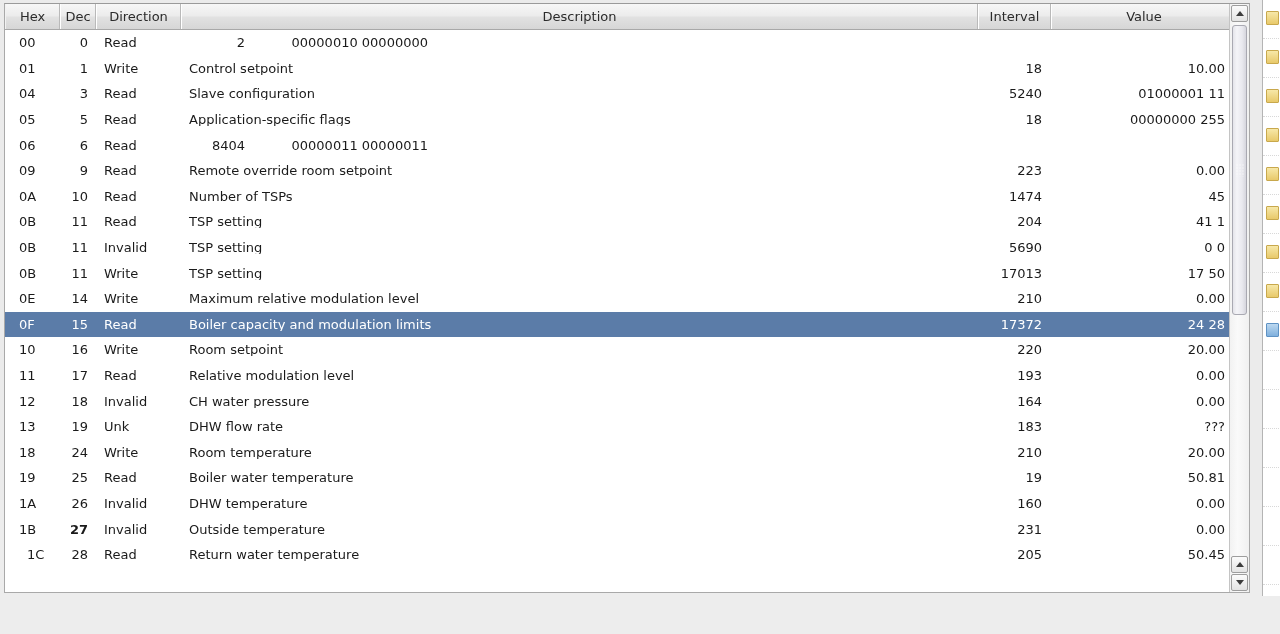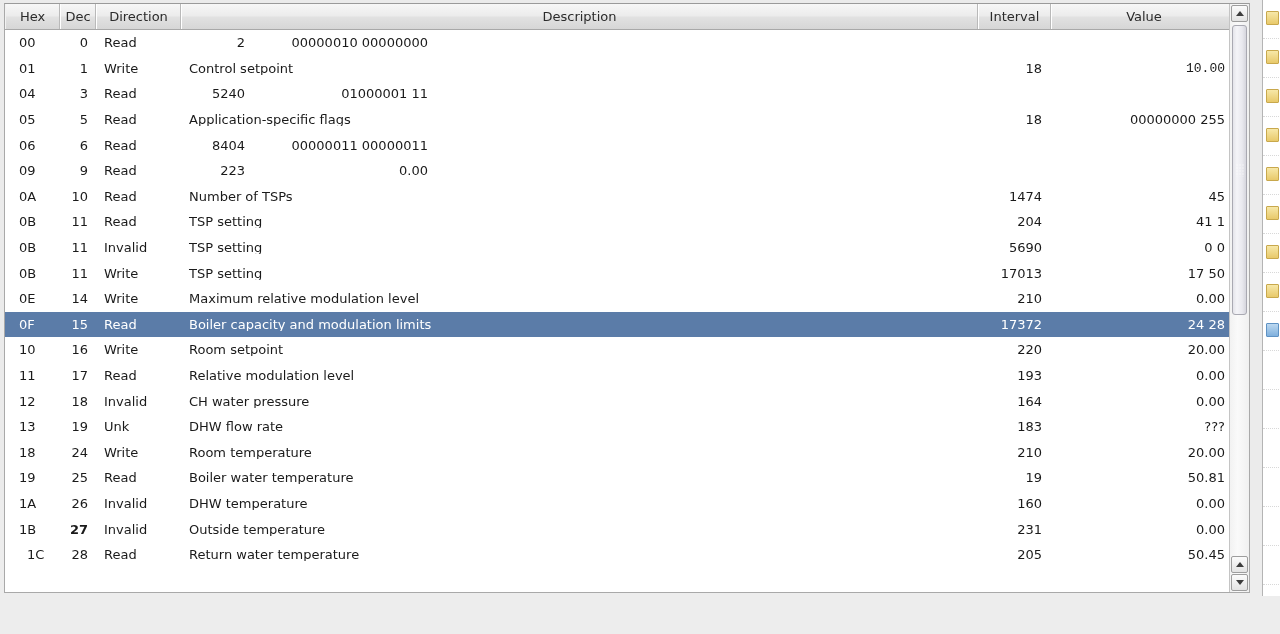--- a/index.html
+++ b/index.html
@@ -328,26 +328,27 @@
             <div class="cell c-dir" style="width: 85px; flex: 0 0 85px;">Read</div>
             <div class="cell c-int" style="width: 73px; flex: 0 0 73px;">2</div>
             <div class="cell c-val" style="width: 186px; flex: 0 0 186px;">00000010 00000000</div>
           </div>
           <div class="row">
             <div class="cell c-hex" style="width: 55px; flex: 0 0 55px;">01</div>
             <div class="cell c-dec" style="width: 36px; flex: 0 0 36px;">1</div>
             <div class="cell c-dir" style="width: 85px; flex: 0 0 85px;">Write</div>
             <div class="cell c-desc" style="width: 797px; flex: 0 0 797px;">Control setpoint</div>
             <div class="cell c-int" style="width: 73px; flex: 0 0 73px;">18</div>
-            <div class="cell c-val" style="width: 186px; flex: 0 0 186px; font-family: Liberation Mono, monospace;">10.00</div>
+            <div class="cell c-val" style="width: 186px; flex: 0 0 186px;">10.00</div>
           </div>
           <div class="row">
             <div class="cell c-hex" style="width: 55px; flex: 0 0 55px;">04</div>
             <div class="cell c-dec" style="width: 36px; flex: 0 0 36px;">3</div>
             <div class="cell c-dir" style="width: 85px; flex: 0 0 85px;">Read</div>
+            <div class="cell c-desc" style="width: 797px; flex: 0 0 797px;">Slave configuration</div>
             <div class="cell c-int" style="width: 73px; flex: 0 0 73px;">5240</div>
             <div class="cell c-val" style="width: 186px; flex: 0 0 186px;">01000001 11</div>
           </div>
           <div class="row">
             <div class="cell c-hex" style="width: 55px; flex: 0 0 55px;">05</div>
             <div class="cell c-dec" style="width: 36px; flex: 0 0 36px;">5</div>
             <div class="cell c-dir" style="width: 85px; flex: 0 0 85px;">Read</div>
             <div class="cell c-desc" style="width: 797px; flex: 0 0 797px;">Application-specific flags</div>
             <div class="cell c-int" style="width: 73px; flex: 0 0 73px;">18</div>
             <div class="cell c-val" style="width: 186px; flex: 0 0 186px;">00000000 255</div>
@@ -356,20 +357,21 @@
             <div class="cell c-hex" style="width: 55px; flex: 0 0 55px;">06</div>
             <div class="cell c-dec" style="width: 36px; flex: 0 0 36px;">6</div>
             <div class="cell c-dir" style="width: 85px; flex: 0 0 85px;">Read</div>
             <div class="cell c-int" style="width: 73px; flex: 0 0 73px;">8404</div>
             <div class="cell c-val" style="width: 186px; flex: 0 0 186px;">00000011 00000011</div>
           </div>
           <div class="row">
             <div class="cell c-hex" style="width: 55px; flex: 0 0 55px;">09</div>
             <div class="cell c-dec" style="width: 36px; flex: 0 0 36px;">9</div>
             <div class="cell c-dir" style="width: 85px; flex: 0 0 85px;">Read</div>
+            <div class="cell c-desc" style="width: 797px; flex: 0 0 797px;">Remote override room setpoint</div>
             <div class="cell c-int" style="width: 73px; flex: 0 0 73px;">223</div>
             <div class="cell c-val" style="width: 186px; flex: 0 0 186px;">0.00</div>
           </div>
           <div class="row">
             <div class="cell c-hex" style="width: 55px; flex: 0 0 55px;">0A</div>
             <div class="cell c-dec" style="width: 36px; flex: 0 0 36px;">10</div>
             <div class="cell c-dir" style="width: 85px; flex: 0 0 85px;">Read</div>
             <div class="cell c-desc" style="width: 797px; flex: 0 0 797px;">Number of TSPs</div>
             <div class="cell c-int" style="width: 73px; flex: 0 0 73px;">1474</div>
             <div class="cell c-val" style="width: 186px; flex: 0 0 186px;">45</div>

